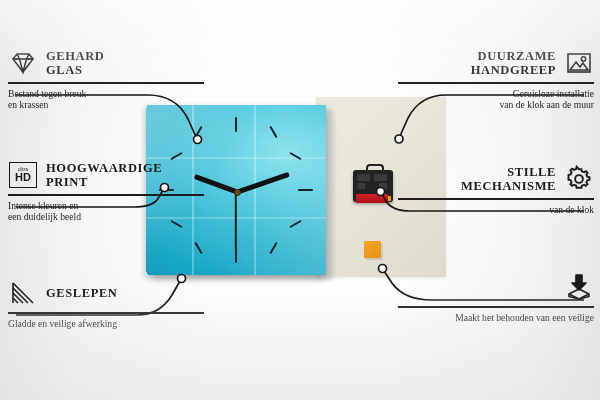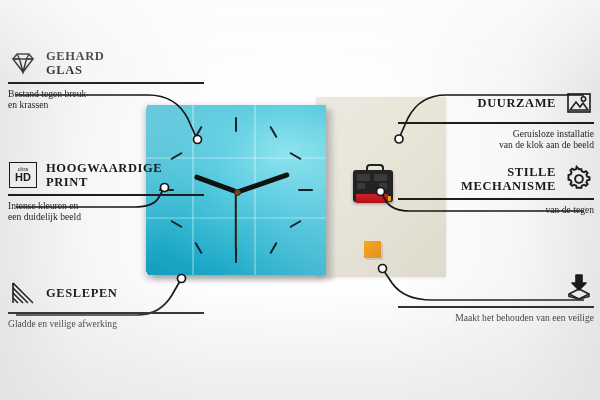--- a/index.html
+++ b/index.html
@@ -32,21 +32,21 @@
   .feature.right .fhead{flex-direction:row-reverse;}
   .ficon{flex:0 0 auto;width:30px;height:30px;display:flex;align-items:center;justify-content:center;}
   .ftitle{font-size:12.5px;line-height:14.5px;letter-spacing:.6px;color:#1a1a1a;font-weight:700;text-transform:uppercase;}
   .rule{height:1.6px;background:#1d1d1d;margin:4px 0 4px 0;width:100%;}
   .fdesc{font-size:9.6px;line-height:11.6px;color:#262626;}
 
   
   #f-gehard{top:48px;}
   #f-print{top:160px;}
   #f-randen{top:278px;}
-  #f-handgreep{top:48px;margin-top:40px;}
+  #f-handgreep{top:48px;}
   #f-mechanisme{top:164px;}
   #f-standhouder{top:272px;}
 
   
   #product{position:absolute;left:146px;top:100px;width:300px;height:180px;}
   #beige{position:absolute;left:170px;top:-3px;width:130px;height:180px;
      background:linear-gradient(135deg,#eceadf 0%, #e6e3d6 55%, #dedbcd 100%);
      box-shadow:0 1px 3px rgba(0,0,0,.10);}
   #clockshadow{position:absolute;left:8px;top:10px;width:180px;height:170px;
      background:linear-gradient(120deg,#c9c9c9,#b9b9b9);filter:blur(2px);opacity:.55;border-radius:1px;}
@@ -223,44 +223,45 @@
     <div class="fhead">
       <span class="ficon">
         <svg width="28" height="24" viewBox="0 0 28 24">
           <rect x="3" y="3" width="22" height="18" fill="none" stroke="#1a1a1a" stroke-width="1.6"></rect>
           <path d="M5,19 L11,11 L15,16 L18,12 L23,19 Z" fill="none" stroke="#1a1a1a" stroke-width="1.5"></path>
           <circle cx="18.5" cy="8" r="2.2" fill="none" stroke="#1a1a1a" stroke-width="1.5"></circle>
         </svg>
       </span>
       <span>
         <div class="ftitle">DUURZAME</div>
+        <div class="ftitle">HANDGREEP</div>
       </span>
     </div>
     <div class="rule"></div>
     <div class="fdesc">Geruisloze installatie</div>
-    <div class="fdesc">van de klok aan de beeld</div>
+    <div class="fdesc">van de klok aan de muur</div>
   </div>
 
   <div class="feature right" id="f-mechanisme">
     <div class="fhead">
       <span class="ficon">
         <svg width="28" height="28" viewBox="0 0 28 28">
           <g fill="none" stroke="#1a1a1a" stroke-width="1.9">
             <path d="M14,4.2 l2.4,0 0.5,2.2 2.1,0.9 1.9,-1.2 1.7,1.7 -1.2,1.9 0.9,2.1 2.2,0.5 0,2.4 -2.2,0.5 -0.9,2.1 1.2,1.9 -1.7,1.7 -1.9,-1.2 -2.1,0.9 -0.5,2.2 -2.4,0 -2.4,0 -0.5,-2.2 -2.1,-0.9 -1.9,1.2 -1.7,-1.7 1.2,-1.9 -0.9,-2.1 -2.2,-0.5 0,-2.4 0,-2.4 2.2,-0.5 0.9,-2.1 -1.2,-1.9 1.7,-1.7 1.9,1.2 2.1,-0.9 0.5,-2.2 z"></path>
             <circle cx="14" cy="14" r="3.9"></circle>
           </g>
         </svg>
       </span>
       <span>
         <div class="ftitle">STILLE</div>
         <div class="ftitle">MECHANISME</div>
       </span>
     </div>
     <div class="rule"></div>
-    <div class="fdesc">van de tegen</div>
+    <div class="fdesc">van de klok</div>
   </div>
 
   <div class="feature right" id="f-standhouder">
     <div class="fhead">
       <span class="ficon">
         <svg width="28" height="26" viewBox="0 0 28 26">
           <g fill="none" stroke="#1a1a1a" stroke-width="1.6" stroke-linejoin="round">
             <path d="M11,1 L17,1 L17,9 L21,9 L14,16 L7,9 L11,9 Z" fill="#1a1a1a"></path>
             <path d="M14,15 L24,20 L14,25 L4,20 Z"></path>
             <path d="M4,20 L4,22.5 L14,25 M24,20 L24,22.5 L14,25"></path>

